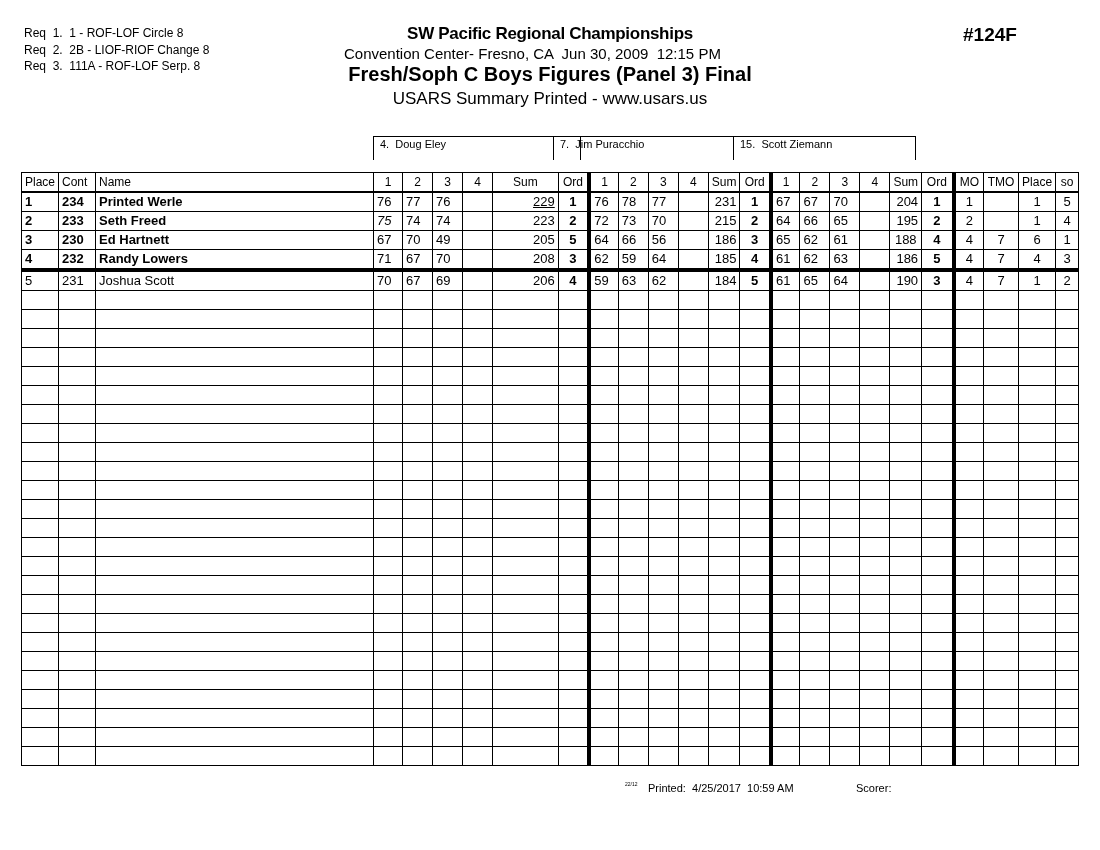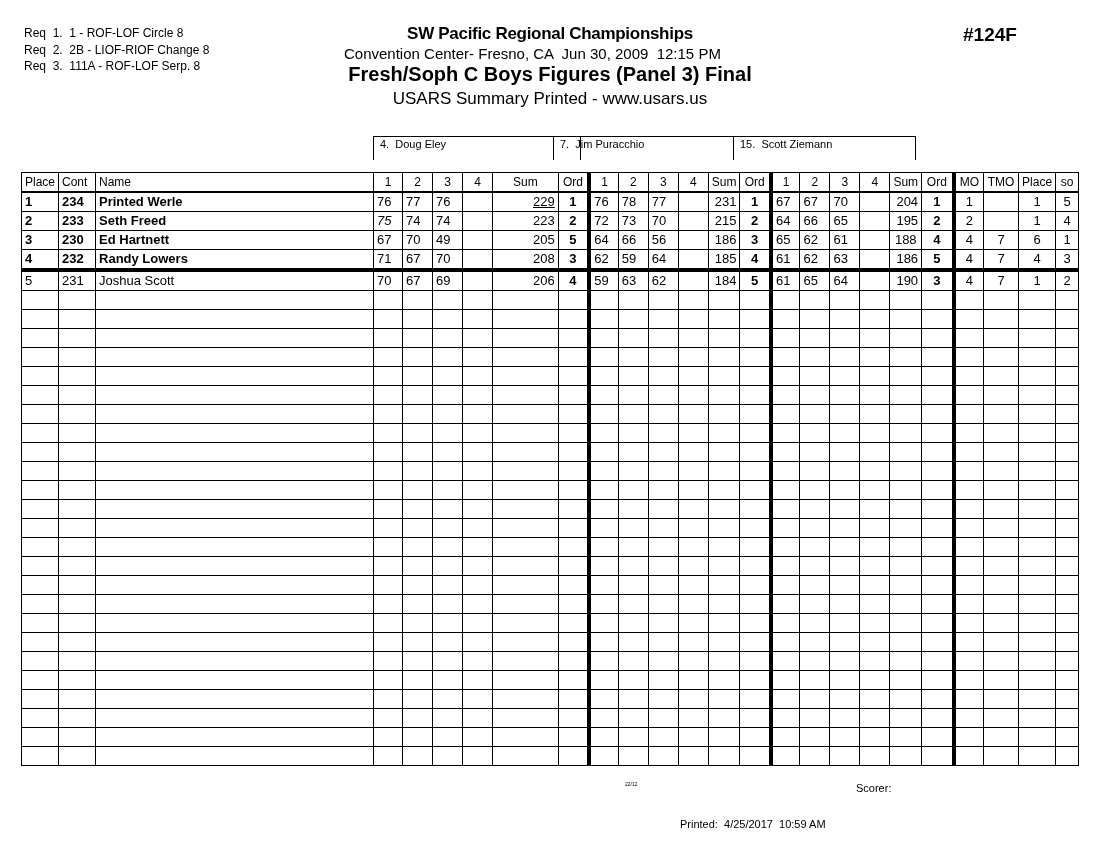--- a/index.html
+++ b/index.html
@@ -914,14 +914,14 @@
         <td class="ord"></td>
         <td class="c"></td>
         <td class="c"></td>
         <td class="c"></td>
         <td class="c"></td>
       </tr>
     </tbody>
 </table>
 
 <div class="tiny">22/12</div>
-<div class="footer" style="left:680px;margin-top:36px;">Printed:  4/25/2017  10:59 AM</div>
+<div class="footer" style="left:648px;">Printed:  4/25/2017  10:59 AM</div>
 <div class="footer" style="left:856px;">Scorer:</div>
 
 </body></html>

